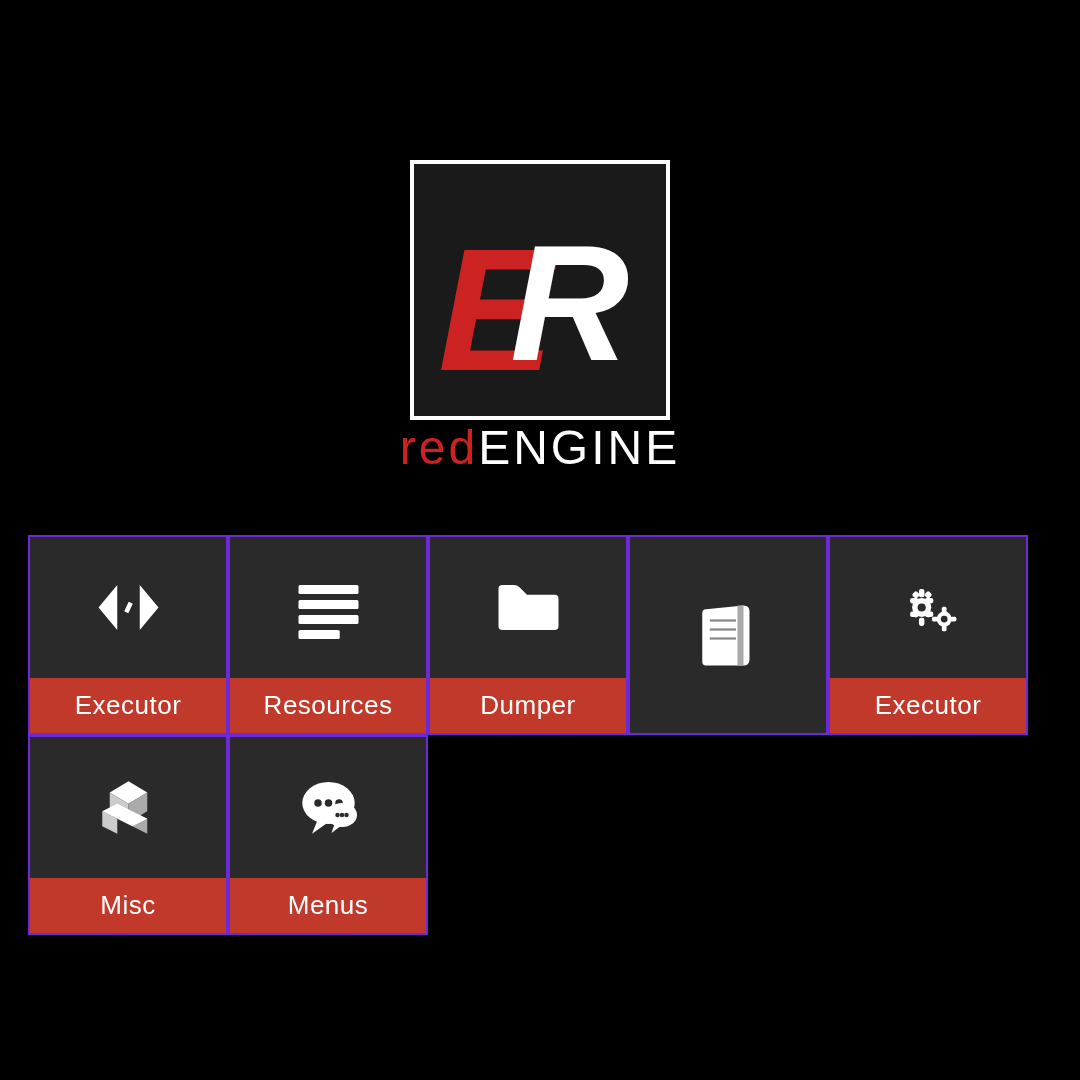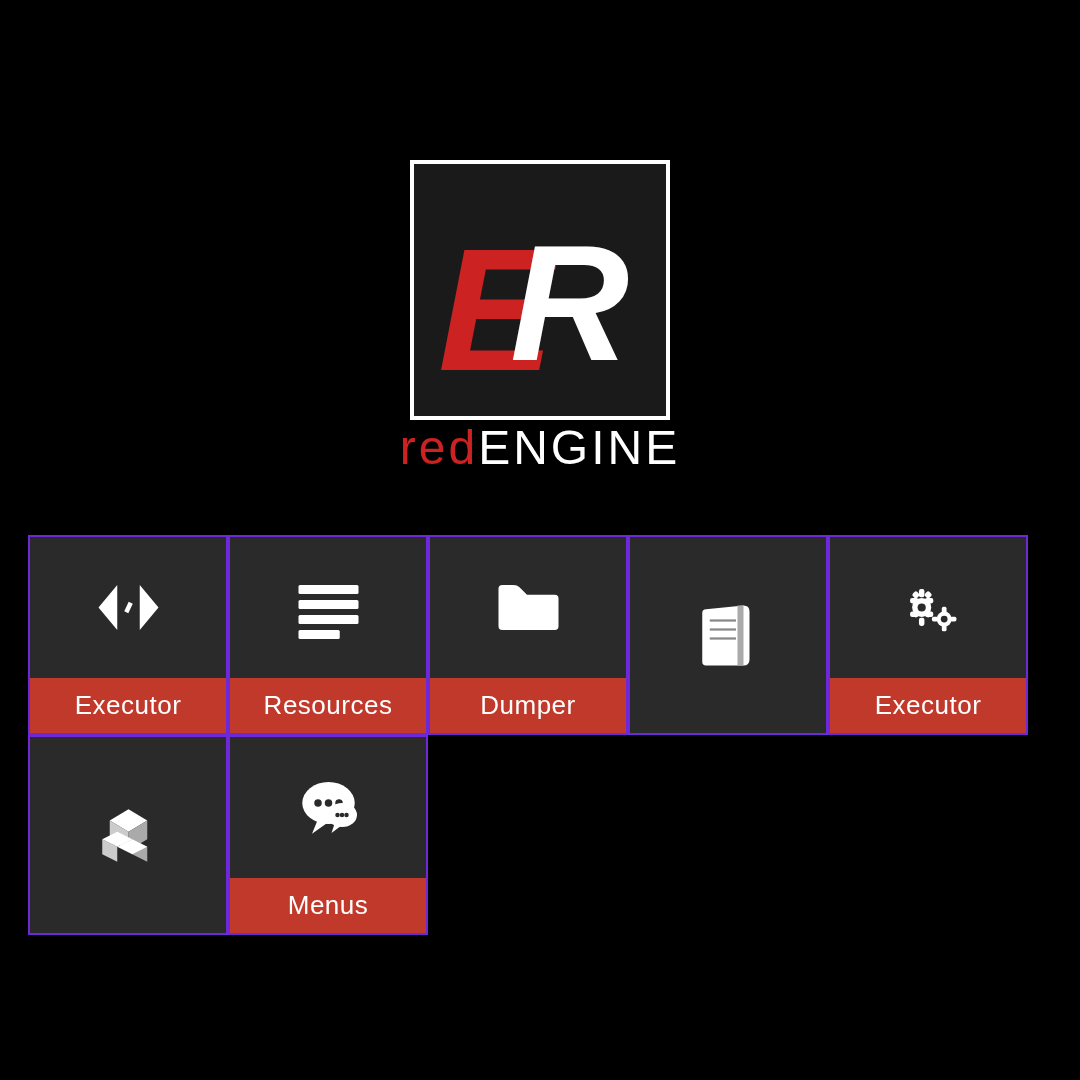--- a/index.html
+++ b/index.html
@@ -219,20 +219,21 @@
           <polygon points="50,15 75,30 50,45 25,30" fill="white"></polygon>
           <polygon points="25,30 50,45 50,70 25,55" fill="#ccc"></polygon>
           <polygon points="75,30 50,45 50,70 75,55" fill="#aaa"></polygon>
 
           <polygon points="15,55 35,65 35,85 15,75" fill="#ccc"></polygon>
           <polygon points="55,55 75,65 75,85 55,75" fill="#aaa"></polygon>
           <polygon points="15,55 35,65 55,55 35,45" fill="white"></polygon>
           <polygon points="55,55 75,65 55,75 35,65" fill="white"></polygon>
         </svg>
       </div>
+      <div class="cell-label">Misc</div>
     </div>
 
     <div class="grid-cell">
       <div class="icon-area">
         <svg class="icon-svg" viewBox="0 0 100 100">
 
           <ellipse cx="50" cy="44" rx="35" ry="28" fill="white"></ellipse>
           <polygon points="35,68 28,85 52,68" fill="white"></polygon>
 
           <circle cx="36" cy="44" r="5" fill="#2a2a2a"></circle>

